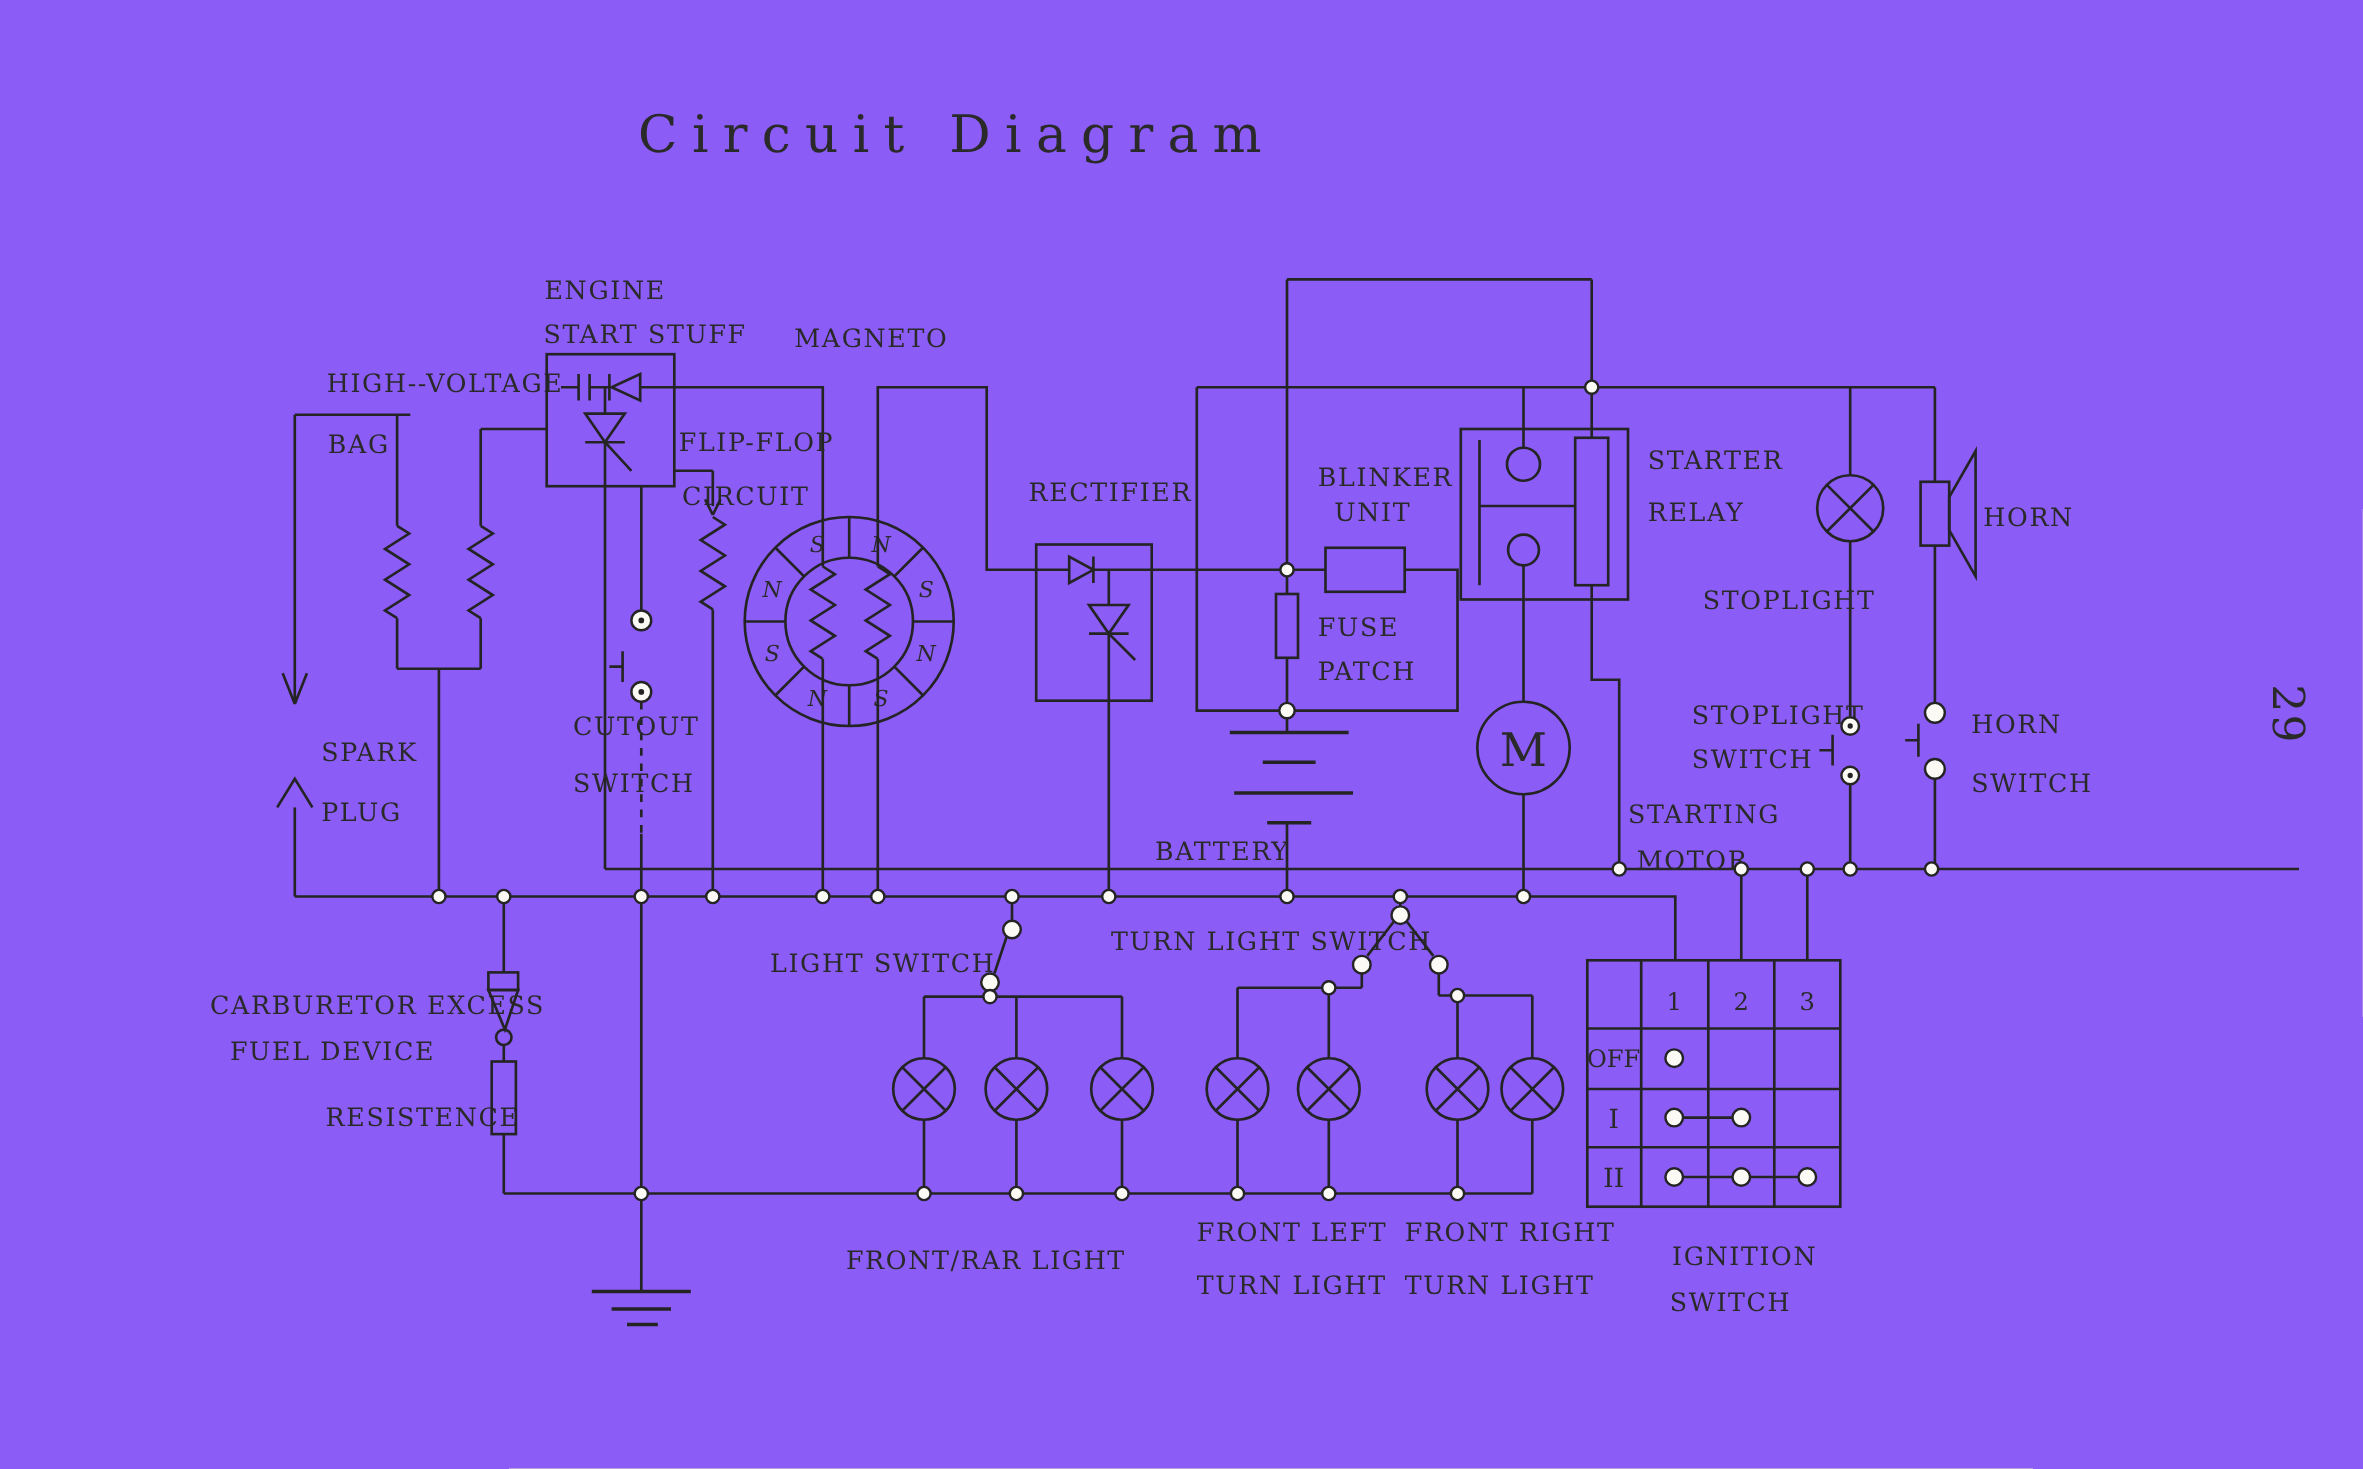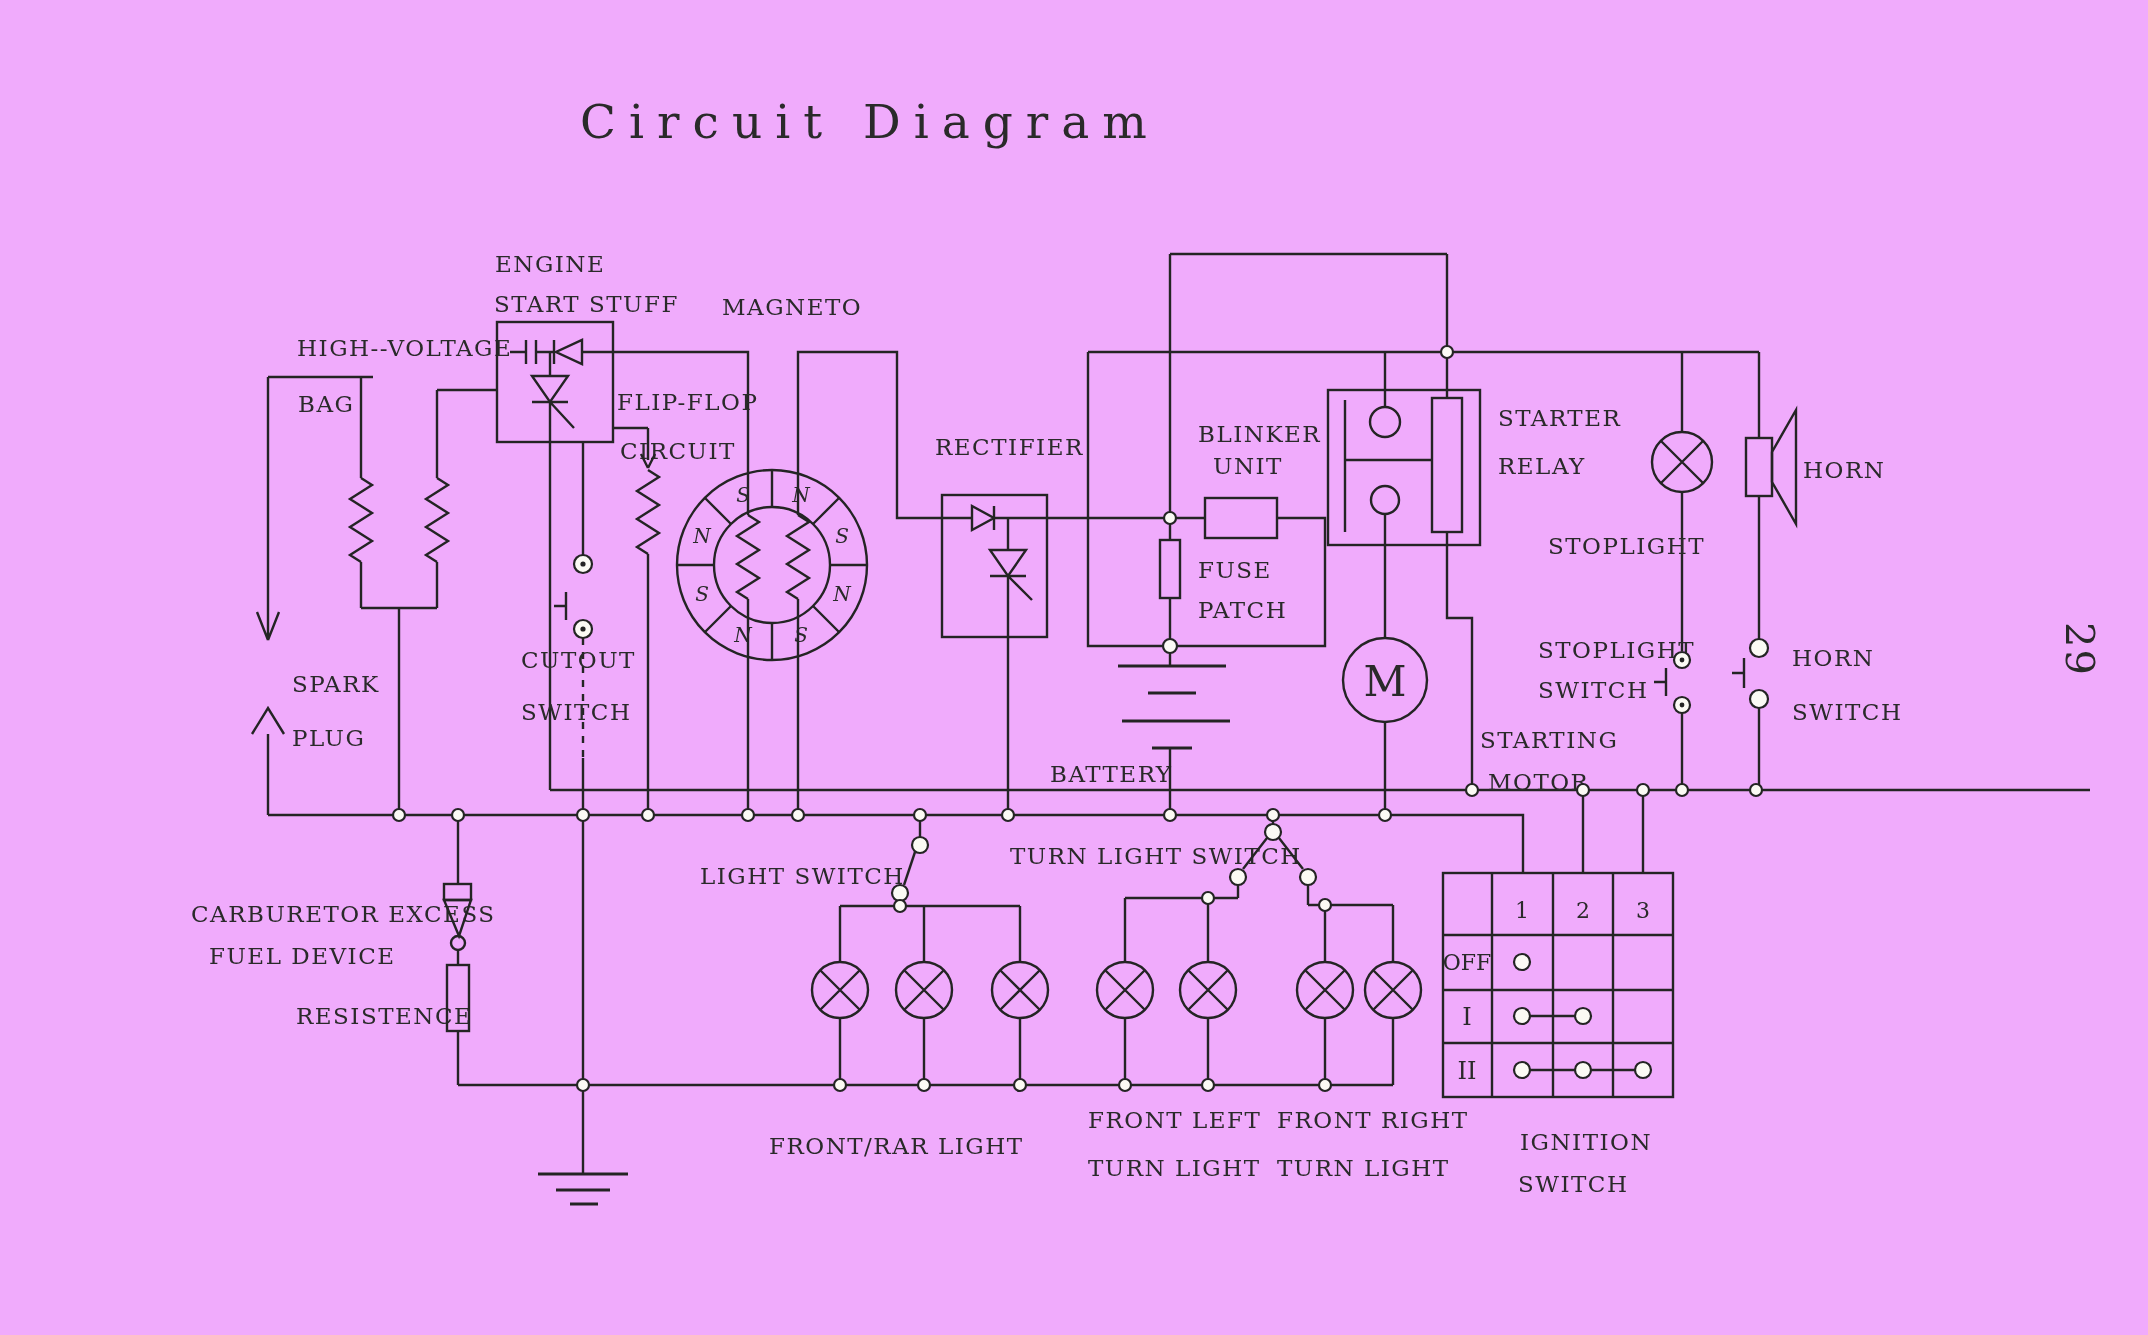--- a/index.html
+++ b/index.html
@@ -1,16 +1,16 @@
 <!DOCTYPE html>
 <html><head>
 <meta charset="utf-8">
 <style>
   html,body{margin:0;padding:0;background:#d8d5cd;}
-  .page{width:2148px;height:1335px;background:#f0abfc;position:relative;overflow:hidden;}
+  .page{width:2148px;height:1335px;background:#8b5cf6;position:relative;overflow:hidden;}
   svg{display:block;}
   .w{stroke:#242424;fill:none;stroke-width:2.4;}
   .w3{stroke:#242424;fill:none;stroke-width:3.2;}
   .sym{stroke:#242424;fill:none;stroke-width:2.4;}
   .j{stroke:#242424;fill:#fbfaf4;stroke-width:2.2;}
   .dotf{fill:#242424;stroke:none;}
   text{fill:#2a2a2a;stroke:none;font-family:"DejaVu Serif","Liberation Serif",serif;}
   .lbl{font-size:23px;letter-spacing:1.5px;}
   .ttl{font-size:47px;letter-spacing:13px;}
   .pg{font-size:40px;letter-spacing:2px;}

